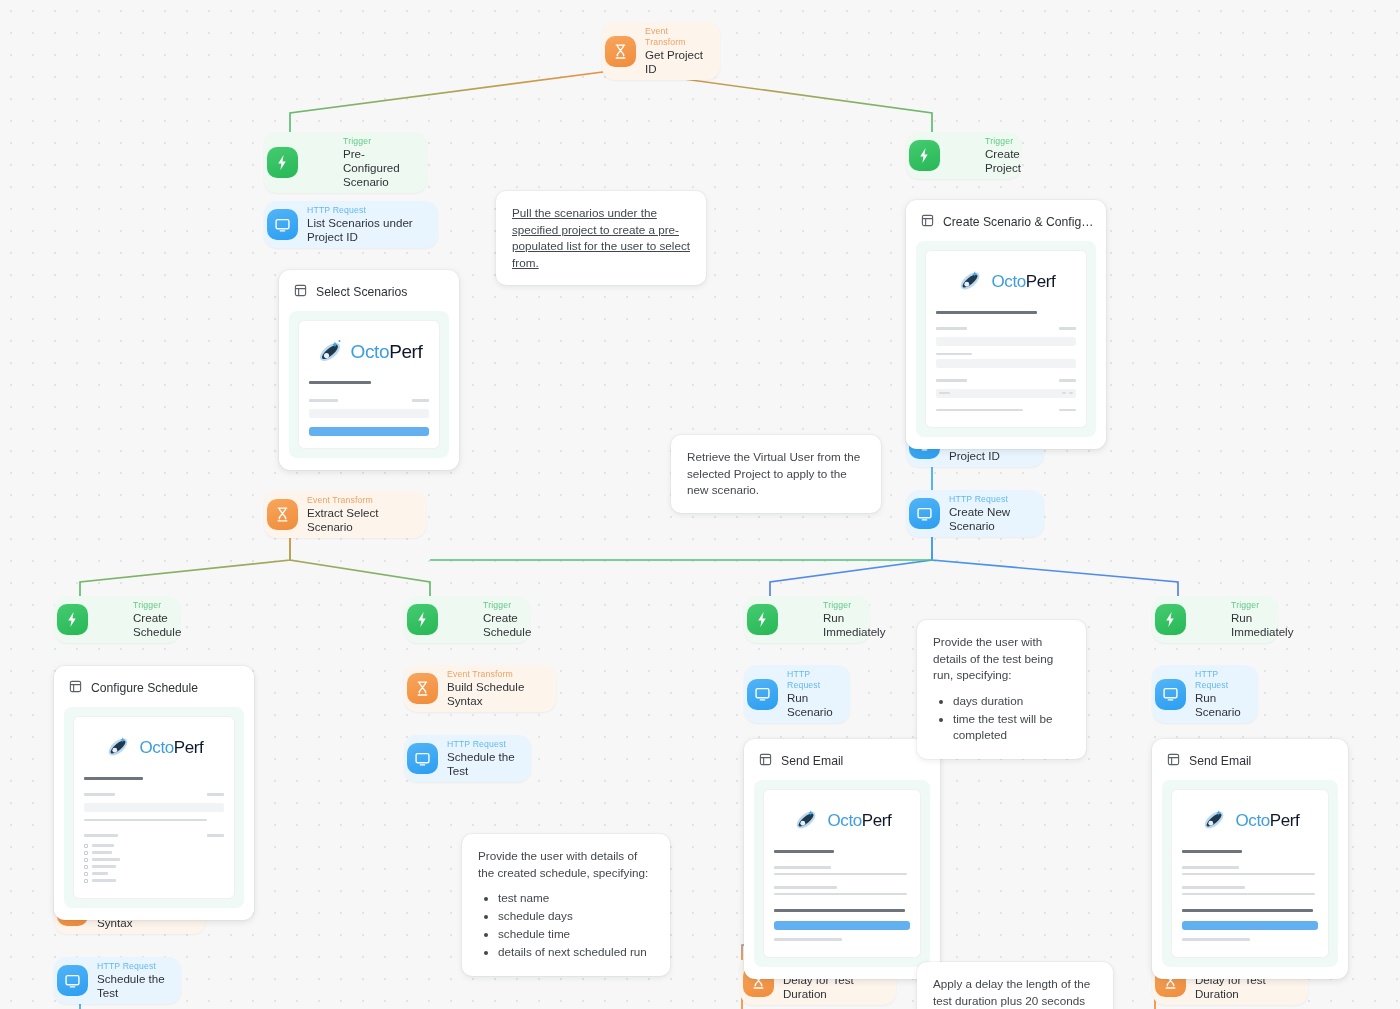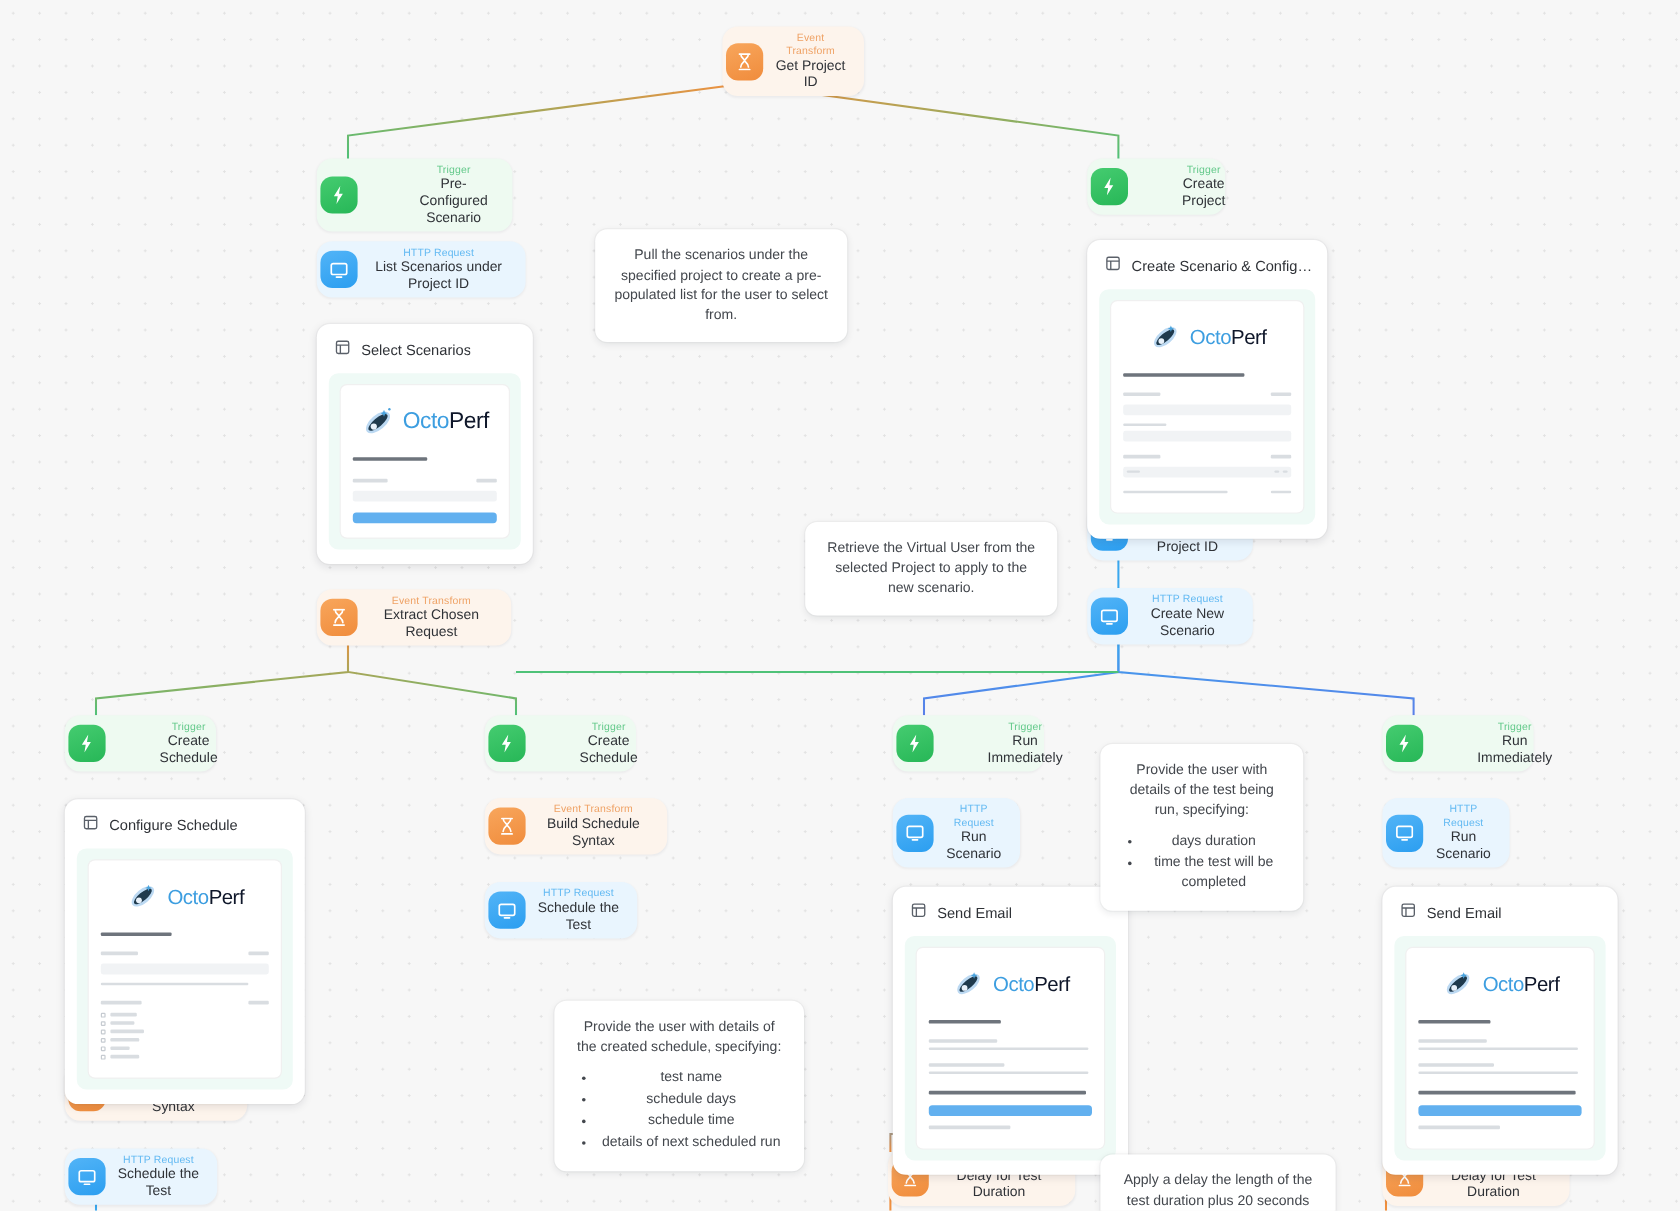--- a/index.html
+++ b/index.html
@@ -5,21 +5,21 @@
   * { box-sizing: border-box; margin: 0; padding: 0; }
   html, body { width: 1400px; height: 1009px; }
   body {
     font-family: "Liberation Sans", sans-serif;
     background-color: #f7f7f7;
     background-image: radial-gradient(circle, #e2e2e2 1px, transparent 1px);
     background-size: 22px 22px;
     overflow: hidden;
     position: relative;
   }
-  #canvas { position: absolute; inset: 0; text-align: center; }
+  #canvas { position: absolute; inset: 0; }
   #edges { position: absolute; left: 0; top: 0; width: 1400px; height: 1009px; pointer-events: none; }
 
   
   .node {
     position: absolute;
     display: flex;
     align-items: center;
     border-radius: 13px;
     padding-right: 14px;
     min-height: 36px;
@@ -257,21 +257,21 @@
   </div>
 
   <div class="node transform" style="left:264px; top:491px; width:162px;">
     <span class="ico">
       <svg width="13" height="15" viewBox="0 0 12 14" fill="none" stroke="#fff" stroke-width="1.3" stroke-linecap="round" stroke-linejoin="round">
           <path d="M2 1h8M2 13h8M3 1c0 3 3 4 3 5s-3 2-3 5M9 1c0 3-3 4-3 5s3 2 3 5"></path>
         </svg>
     </span>
     <span class="txt">
       <span class="kind">Event Transform</span>
-      <span class="label">Extract Chosen Request</span>
+      <span class="label">Extract Select Scenario</span>
     </span>
   </div>
 
   <div class="node trigger" style="left:54px; top:596px; width:126px;">
     <span class="ico">
       <svg width="13" height="15" viewBox="0 0 10 14" fill="#fff">
           <path d="M6 0 1 8h3l-1 6 5-8H5z"></path>
         </svg>
     </span>
     <span class="txt">
@@ -409,21 +409,21 @@
       <svg width="13" height="15" viewBox="0 0 12 14" fill="none" stroke="#fff" stroke-width="1.3" stroke-linecap="round" stroke-linejoin="round">
           <path d="M2 1h8M2 13h8M3 1c0 3 3 4 3 5s-3 2-3 5M9 1c0 3-3 4-3 5s3 2 3 5"></path>
         </svg>
     </span>
     <span class="txt">
       <span class="kind">Event Transform</span>
       <span class="label">Delay for Test Duration</span>
     </span>
   </div>
 
-  <div class="card" style="left:264px; top:270px; width:180px;">
+  <div class="card" style="left:279px; top:270px; width:180px;">
     <div class="card-head">
       <span>
         <svg width="13" height="13" viewBox="0 0 14 14" fill="none" stroke="#5a6069" stroke-width="1.2">
             <rect x="1.5" y="1.5" width="11" height="11" rx="1.6"></rect>
             <path d="M1.5 5h11M5 5v7.5"></path>
           </svg>
       </span>
       <span class="card-title">Select Scenarios</span>
     </div>
     <div class="frame">
@@ -638,21 +638,21 @@
         <div class="l tiny" style="width:98%"></div>
         <div style="height:6px"></div>
         <div class="l dark" style="width:96%"></div>
         <div class="btn-bar"></div>
         <div style="height:4px"></div>
         <div class="l tiny" style="width:50%"></div>
       </div>
     </div>
   </div>
 
-  <div class="note" style="left:496px; top:191px; width:210px;">
+  <div class="note" style="left:496px; top:191px; width:210px;text-decoration:underline;">
     <div>Pull the scenarios under the specified project to create a pre-populated list for the user to select from.</div>
   </div>
 
   <div class="note" style="left:671px; top:435px; width:210px;">
     <div>Retrieve the Virtual User from the selected Project to apply to the new scenario.</div>
   </div>
 
   <div class="note" style="left:462px; top:834px; width:208px;">
     <div>Provide the user with details of the created schedule, specifying:</div>
     <ul>

